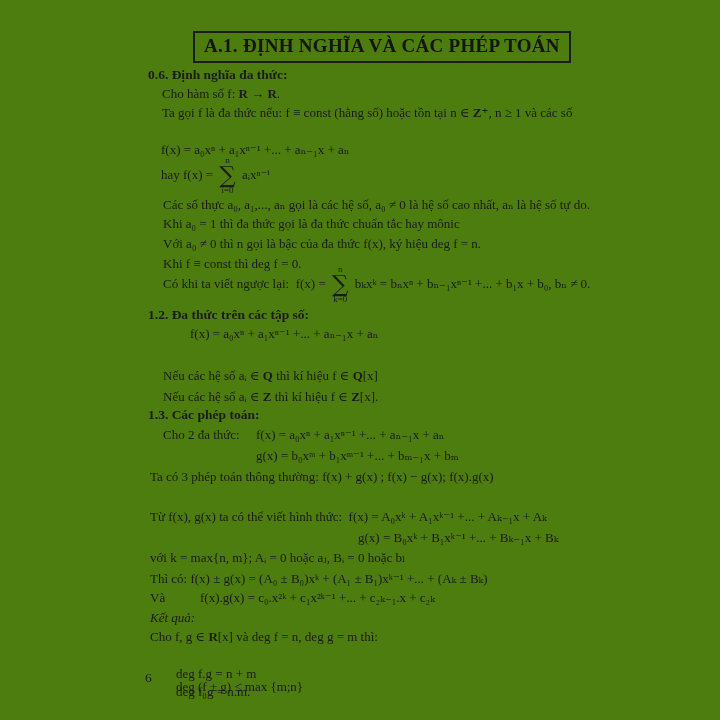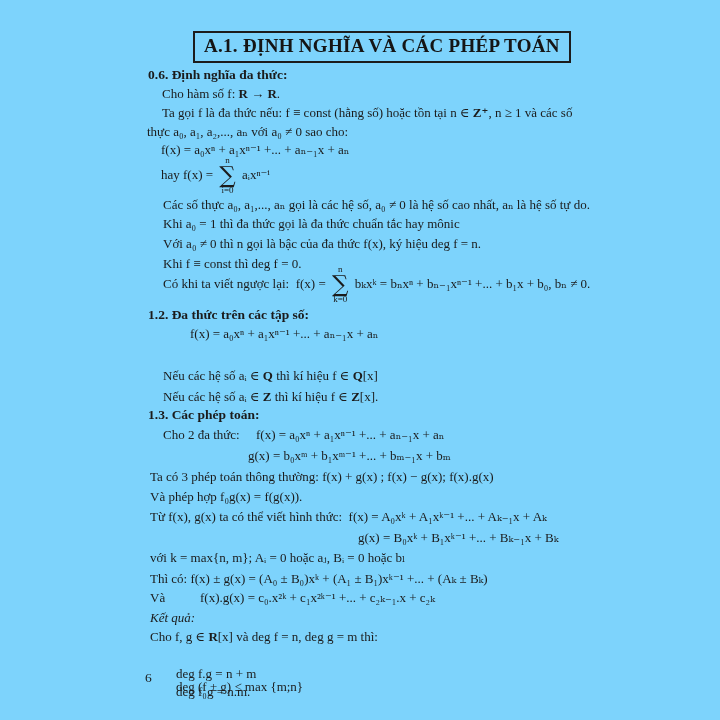--- a/index.html
+++ b/index.html
@@ -2,21 +2,21 @@
 <html><head>
 <meta charset="utf-8">
 <style>
   * { margin:0; padding:0; box-sizing:border-box; }
   html,body { width:720px; height:720px; }
   body {
     font-family: "Liberation Serif", "DejaVu Serif", "DejaVu Sans", serif;
     background:#ffffff; color:#1b1b1b; position:relative;
     width:720px; height:720px; overflow:hidden;
   }
-  .page { position:absolute; inset:0; background:#7dd3fc; }
+  .page { position:absolute; inset:0; background:#4d7c0f; }
   .title-box {
     position:absolute; left:193px; top:31px;
     border:2px solid #1c1c1c; padding:2px 9px 4px 9px;
     font-weight:bold; font-size:19px; letter-spacing:.3px; color:#151515;
     white-space:pre;
   }
   .ln {
     position:absolute; font-size:13px; line-height:17px;
     white-space:pre; color:#1b1b1b;
   }
@@ -48,21 +48,20 @@
 <div class="page">
 
   <div class="title-box">A.1. ĐỊNH NGHĨA VÀ CÁC PHÉP TOÁN</div>
 
   <div class="ln hd" style="left:148px;top:66px">0.6. Định nghĩa đa thức:</div>
 
   <div class="ln" style="left:162px;top:85px"><span>Cho hàm số f: </span><span class="bd">R</span><span> → </span><span class="bd">R</span><span>.</span></div>
 
   <div class="ln" style="left:162px;top:104px"><span>Ta gọi f là đa thức nếu: f ≡ const (hằng số) hoặc tồn tại n ∈ </span><span class="bd">Z⁺</span><span>, n ≥ 1 và các số</span></div>
 
-  <div class="ln" style="left:147px;top:123px">thực a₀, a₁, a₂,..., aₙ với a₀ ≠ 0 sao cho:</div>
 
   <div class="ln" style="left:161px;top:141px">f(x) = a₀xⁿ + a₁xⁿ⁻¹ +... + aₙ₋₁x + aₙ</div>
 
   <div class="sumline" style="left:161px;top:155px;height:40px">
     <span>hay f(x) = </span>
     <span class="sumstack">
       <span class="sum-upper">n</span>
       <span class="sum-sigma">∑</span>
       <span class="sum-lower">i=0</span>
     </span>
@@ -89,24 +88,23 @@
 
 
   <div class="ln" style="left:163px;top:367px"><span>Nếu các hệ số aᵢ ∈ </span><span class="bd">Q</span><span> thì kí hiệu f ∈ </span><span class="bd">Q</span><span>[x]</span></div>
 
   <div class="ln" style="left:163px;top:388px"><span>Nếu các hệ số aᵢ ∈ </span><span class="bd">Z</span><span> thì kí hiệu f ∈ </span><span class="bd">Z</span><span>[x].</span></div>
 
   <div class="ln hd" style="left:148px;top:406px">1.3. Các phép toán:</div>
 
   <div class="ln" style="left:163px;top:426px"><span class="lbl w92">Cho 2 đa thức:</span><span>f(x) = a₀xⁿ + a₁xⁿ⁻¹ +... + aₙ₋₁x + aₙ</span></div>
 
-  <div class="ln" style="left:248px;top:447px">g(x) = b₀xᵐ + b₁xᵐ⁻¹ +... + bₘ₋₁x + bₘ</div>
+  <div class="ln" style="left:256px;top:447px">g(x) = b₀xᵐ + b₁xᵐ⁻¹ +... + bₘ₋₁x + bₘ</div>
 
   <div class="ln" style="left:150px;top:468px">Ta có 3 phép toán thông thường: f(x) + g(x) ; f(x) − g(x); f(x).g(x)</div>
-  <div class="ln" style="left:150px;top:488px">Và phép hợp f₀g(x) = f(g(x)).</div>
 
   <div class="ln" style="left:150px;top:508px"><span>Từ f(x), g(x) ta có thể viết hình thức:  </span><span>f(x) = A₀xᵏ + A₁xᵏ⁻¹ +... + Aₖ₋₁x + Aₖ</span></div>
 
   <div class="ln" style="left:358px;top:529px">g(x) = B₀xᵏ + B₁xᵏ⁻¹ +... + Bₖ₋₁x + Bₖ</div>
 
   <div class="ln" style="left:150px;top:549px">với k = max{n, m}; Aᵢ = 0 hoặc aⱼ, Bᵢ = 0 hoặc bₗ</div>
   <div class="ln" style="left:150px;top:570px">Thì có: f(x) ± g(x) = (A₀ ± B₀)xᵏ + (A₁ ± B₁)xᵏ⁻¹ +... + (Aₖ ± Bₖ)</div>
 
   <div class="ln" style="left:150px;top:589px"><span class="lbl w48">Và</span><span>f(x).g(x) = c₀.x²ᵏ + c₁x²ᵏ⁻¹ +... + c₂ₖ₋₁.x + c₂ₖ</span></div>
 

